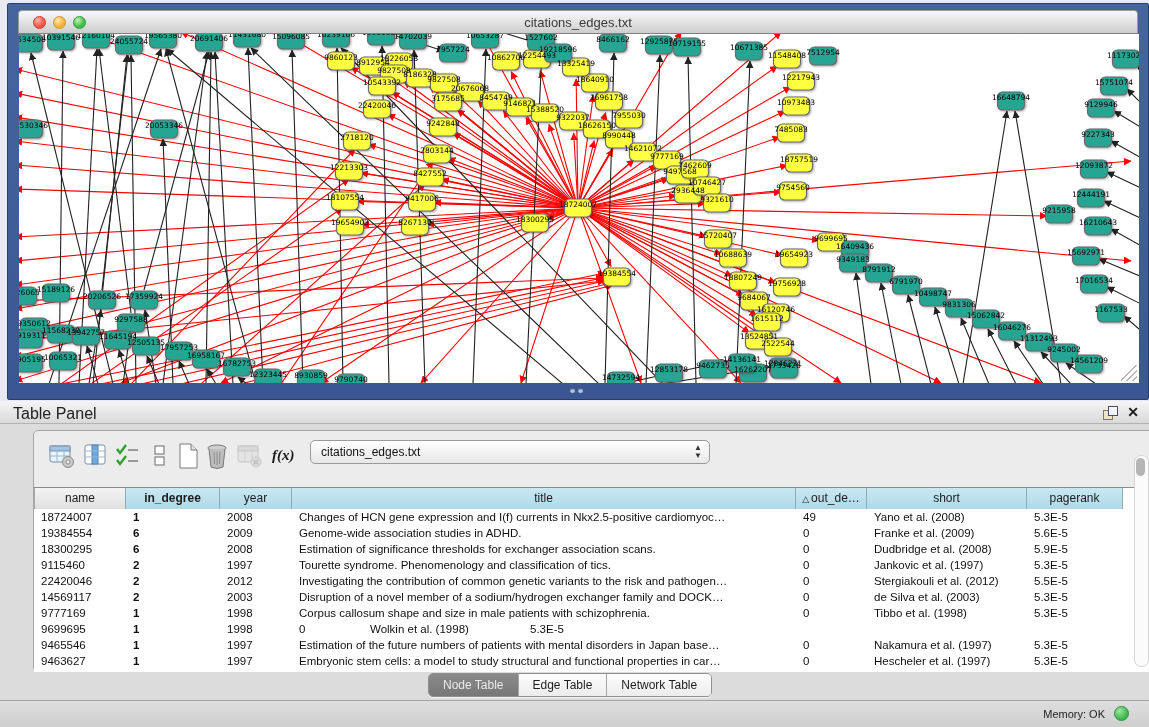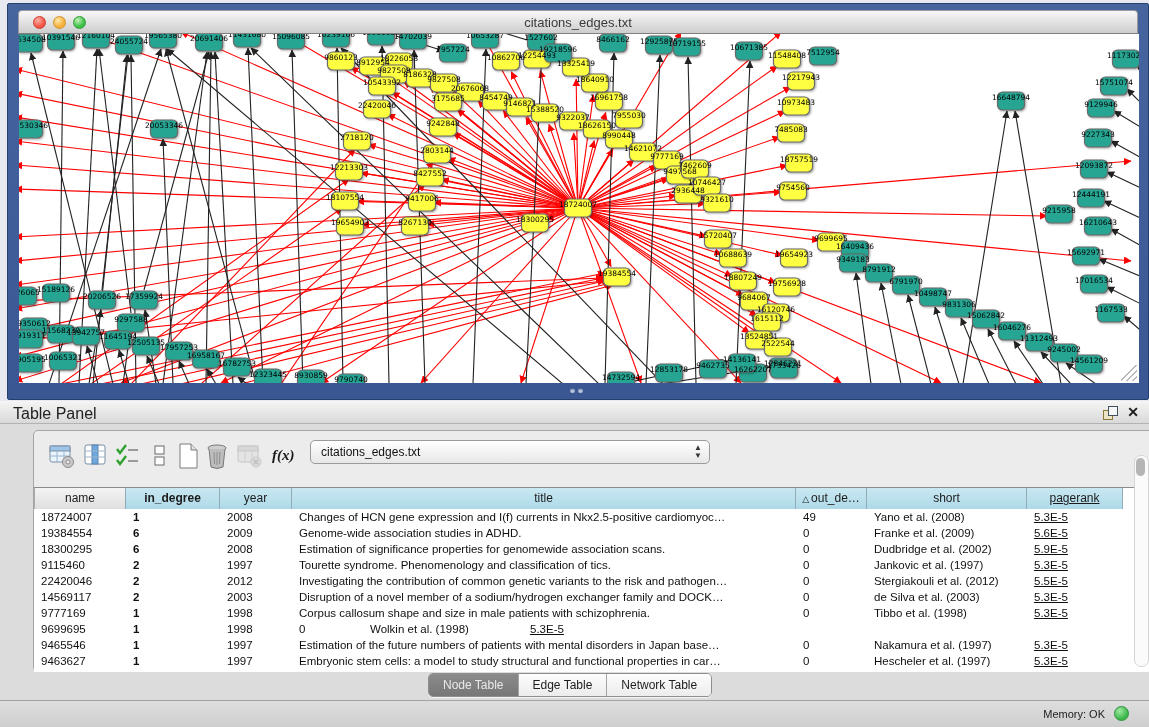--- a/index.html
+++ b/index.html
@@ -44,21 +44,21 @@
 
   
   .tablewrap{left:0;top:56px;width:1120px;height:184px;background:#fff;border-top:1px solid #8a8a8a;}
   .thead{left:0;top:0;height:21px;display:flex;border-bottom:1px solid #7f9aa8;box-sizing:border-box;justify-content:center;}
   .th{height:21px;box-sizing:border-box;border-right:1px solid #93abb6;background:linear-gradient(#c9e8f2,#aed9e8);font-size:12px;color:#1c1c1c;text-align:center;line-height:20px;overflow:hidden;white-space:nowrap;}
   .th.first{background:linear-gradient(#f4f4f4,#dfdfdf);border-left:1px solid #aaa;}
   .sort-glyph{font-size:9px;margin-right:2px;}
   .tbody{left:0;top:21px;right:0;bottom:0;}
   .tr{display:flex;height:16px;line-height:16px;}
   .td{box-sizing:border-box;padding-left:7px;font-size:11.5px;color:#101010;white-space:nowrap;overflow:hidden;}
-  .w0{width:92px;}.w1{width:94px;font-weight:bold;}.w2{width:72px;}.w3{width:504px;}.w4{width:71px;}.w5{width:160px;}.w6{width:96px;text-decoration:underline;}
+  .w0{width:92px;}.w1{width:94px;font-weight:bold;}.w2{width:72px;}.w3{width:504px;}.w4{width:71px;}.w5{width:160px;}.w6{width:96px;}
   .vscroll{right:5px;top:24px;width:13px;bottom:4px;background:#fbfbfb;border:1px solid #d5d5d5;border-radius:7px;}
   .vthumb{position:absolute;left:1px;top:2px;width:9px;height:18px;border-radius:5px;background:#b5b5b5;}
 
   
   .tabbar{left:0;top:271px;width:100%;height:26px;}
   .segctl{left:428px;top:1px;height:22px;display:flex;border:1px solid #8f8f8f;border-radius:5px;overflow:hidden;box-shadow:0 1px 0 rgba(255,255,255,.7);}
   .seg{height:22px;line-height:22px;font-size:12px;padding:0 14px;background:linear-gradient(#fdfdfd,#ececec);color:#1d1d1d;border-right:1px solid #a5a5a5;}
   .seg.active{background:linear-gradient(#8b8b8b,#777777);color:#e9e9e9;}
   .seg:last-child{border-right:none;}
 
@@ -626,23 +626,23 @@
             <div class="td w2">2009</div>
             <div class="td w3">Genome-wide association studies in ADHD.</div>
             <div class="td w4">0</div>
             <div class="td w5">Franke et al. (2009)</div>
             <div class="td w6">5.6E-5</div>
           </div>
           <div class="tr">
             <div class="td w0">18300295</div>
             <div class="td w1">6</div>
             <div class="td w2">2008</div>
-            <div class="td w3">Estimation of significance properties for genomewide association scans.</div>
-            <div class="td w4">0</div>
-            <div class="td w5">Dudbridge et al. (2002)</div>
+            <div class="td w3">Estimation of significance thresholds for exchanger association scans.</div>
+            <div class="td w4">0</div>
+            <div class="td w5">Dudbridge et al. (2008)</div>
             <div class="td w6">5.9E-5</div>
           </div>
           <div class="tr">
             <div class="td w0">9115460</div>
             <div class="td w1">2</div>
             <div class="td w2">1997</div>
             <div class="td w3">Tourette syndrome. Phenomenology and classification of tics.</div>
             <div class="td w4">0</div>
             <div class="td w5">Jankovic et al. (1997)</div>
             <div class="td w6">5.3E-5</div>

